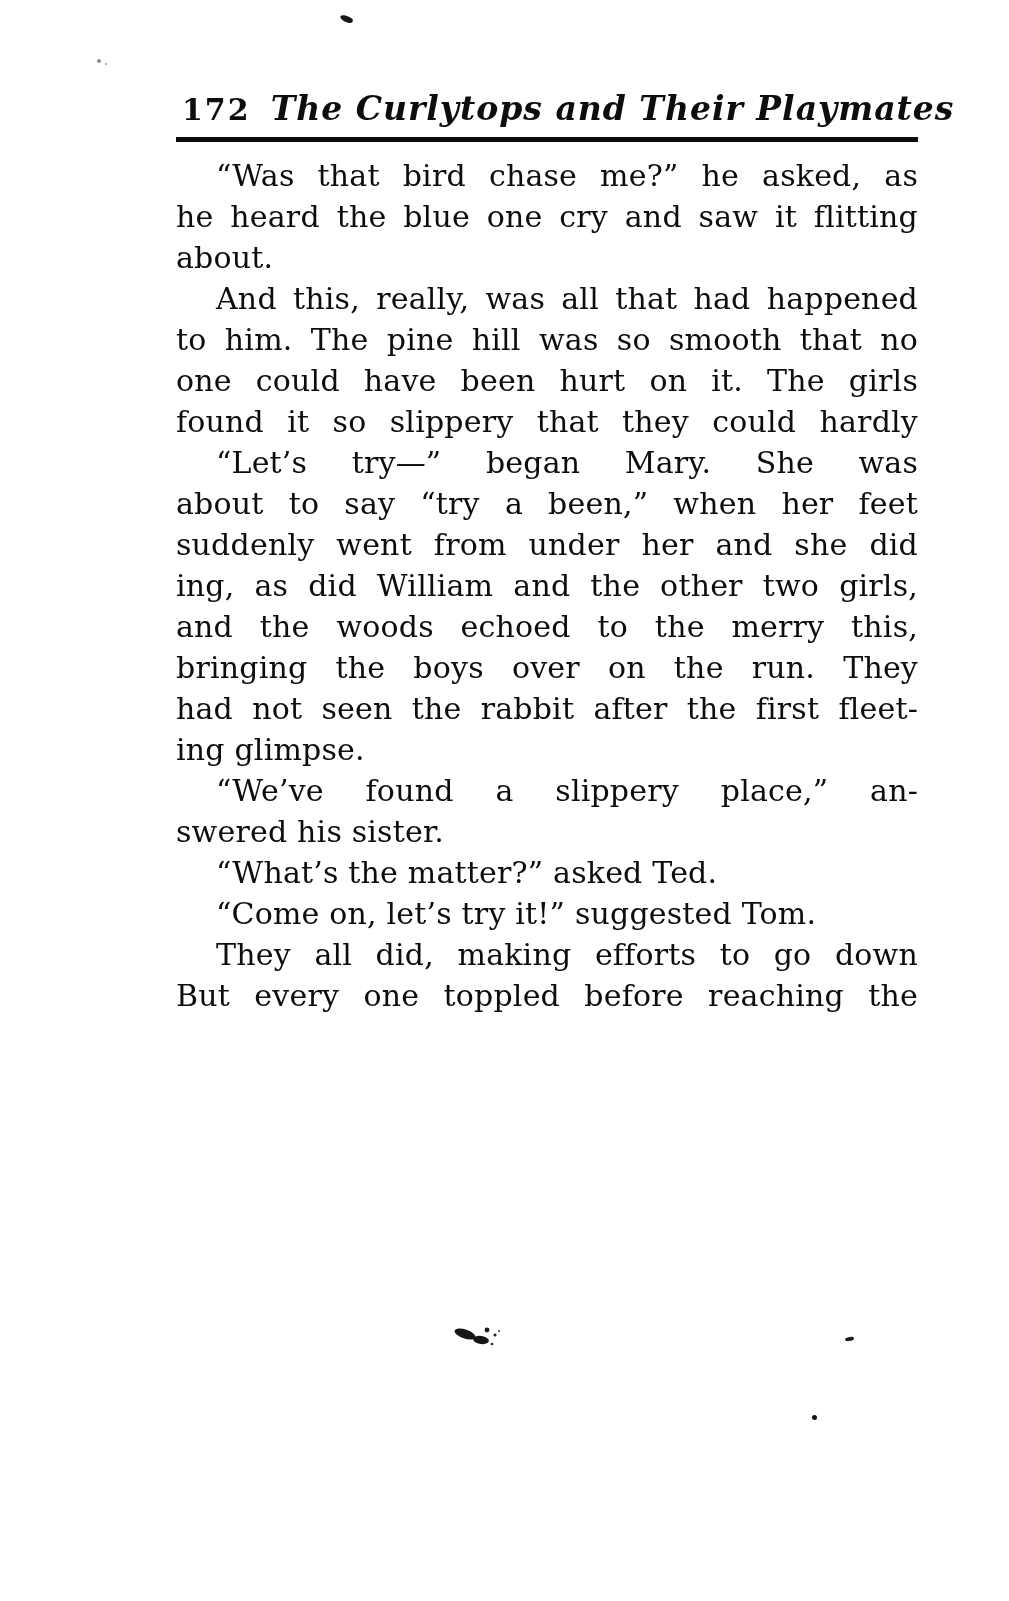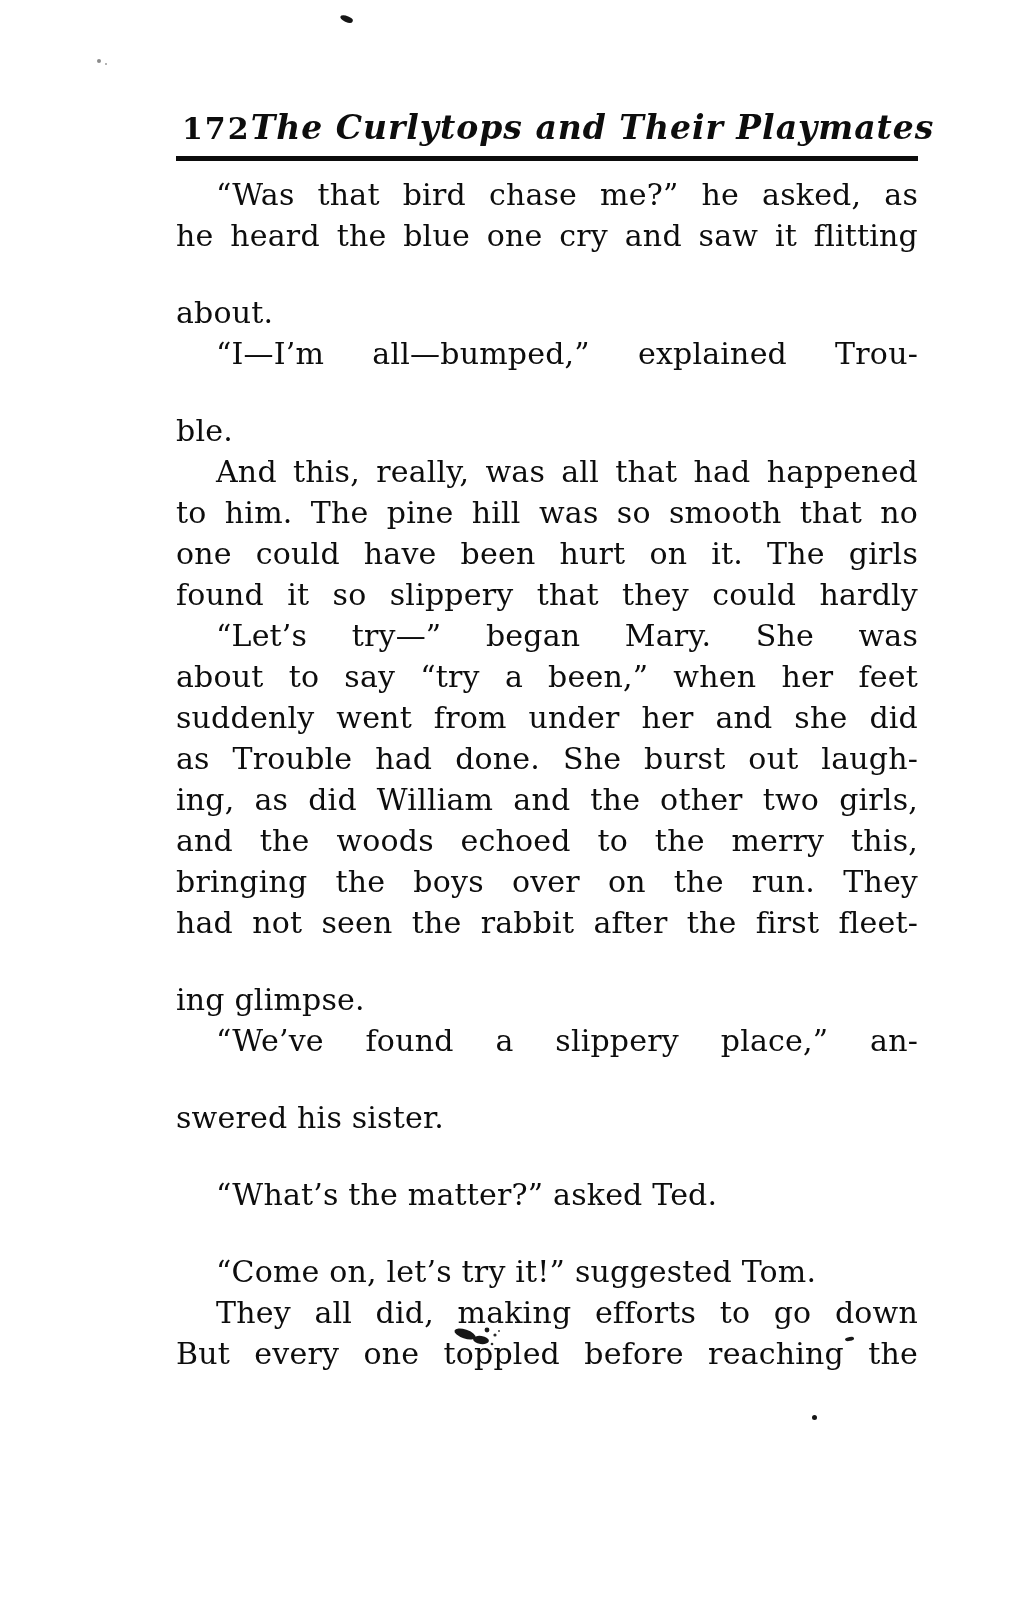--- a/index.html
+++ b/index.html
@@ -12,21 +12,21 @@
     width: 1009px;
     height: 1601px;
     background: #ffffff;
     overflow: hidden;
     font-family: "DejaVu Serif", "Liberation Serif", serif;
     color: #0d0d0d;
   }
   .content {
     position: absolute;
     left: 176px;
-    top: 108px;
+    top: 89px;
     width: 742px;
   }
   .pagehead {
     display: flex;
     align-items: baseline;
     border-bottom: 5px solid #0c0c0c;
     padding-bottom: 9px;
   }
   .pagenum {
     font-size: 30px;
@@ -35,36 +35,37 @@
     padding-left: 6px;
   }
   .runtitle {
     flex: 1;
     text-align: center;
     font-style: italic;
     font-size: 33px;
     font-weight: 600;
     letter-spacing: 1px;
     white-space: nowrap;
+    margin-left: 20px;
   }
   .body-text {
     margin-top: 13px;
     font-size: 30px;
   }
   .para { margin: 0; padding: 0; }
   .line {
     height: 41px;
     line-height: 41px;
     text-align: justify;
     text-align-last: justify;
     text-justify: inter-word;
     letter-spacing: 0.2px;
   }
   .line.indent { text-indent: 40px; }
-  .line.lastline { text-align-last: left; margin-top: 36px; }
+  .line.lastline { text-align-last: left; }
 
   
   .artifact { position: absolute; pointer-events: none; }
   .speck-top {
     left: 340px; top: 16px; width: 13px; height: 6px;
     background: #161616; border-radius: 60% 40% 50% 50%;
     transform: rotate(24deg);
   }
   .speck-left {
     left: 97px; top: 59px; width: 4px; height: 4px;
@@ -107,34 +108,29 @@
       <span class="pagenum">172</span>
       <span class="runtitle">The Curlytops and Their Playmates</span>
     </div>
     <div class="body-text">
         <div class="para">
           <div class="line indent">“Was that bird chase me?” he asked, as</div>
           <div class="line">he heard the blue one cry and saw it flitting</div>
           <div class="line lastline">about.</div>
         </div>
         <div class="para">
-          <div class="line indent">“I—I’m all—bumped,” explained Trou-</div>
-          <div class="line lastline">ble.</div>
-        </div>
-        <div class="para">
           <div class="line indent">And this, really, was all that had happened</div>
           <div class="line">to him.  The pine hill was so smooth that no</div>
           <div class="line">one could have been hurt on it.  The girls</div>
           <div class="line">found it so slippery that they could hardly</div>
         </div>
         <div class="para">
           <div class="line indent">“Let’s try—” began Mary.  She was</div>
           <div class="line">about to say “try a been,” when her feet</div>
           <div class="line">suddenly went from under her and she did</div>
-          <div class="line">as Trouble had done.  She burst out laugh-</div>
           <div class="line">ing, as did William and the other two girls,</div>
           <div class="line">and the woods echoed to the merry this,</div>
           <div class="line">bringing the boys over on the run.  They</div>
           <div class="line">had not seen the rabbit after the first fleet-</div>
           <div class="line lastline">ing glimpse.</div>
         </div>
         <div class="para">
           <div class="line indent">“We’ve found a slippery place,” an-</div>
           <div class="line lastline">swered his sister.</div>
         </div>

